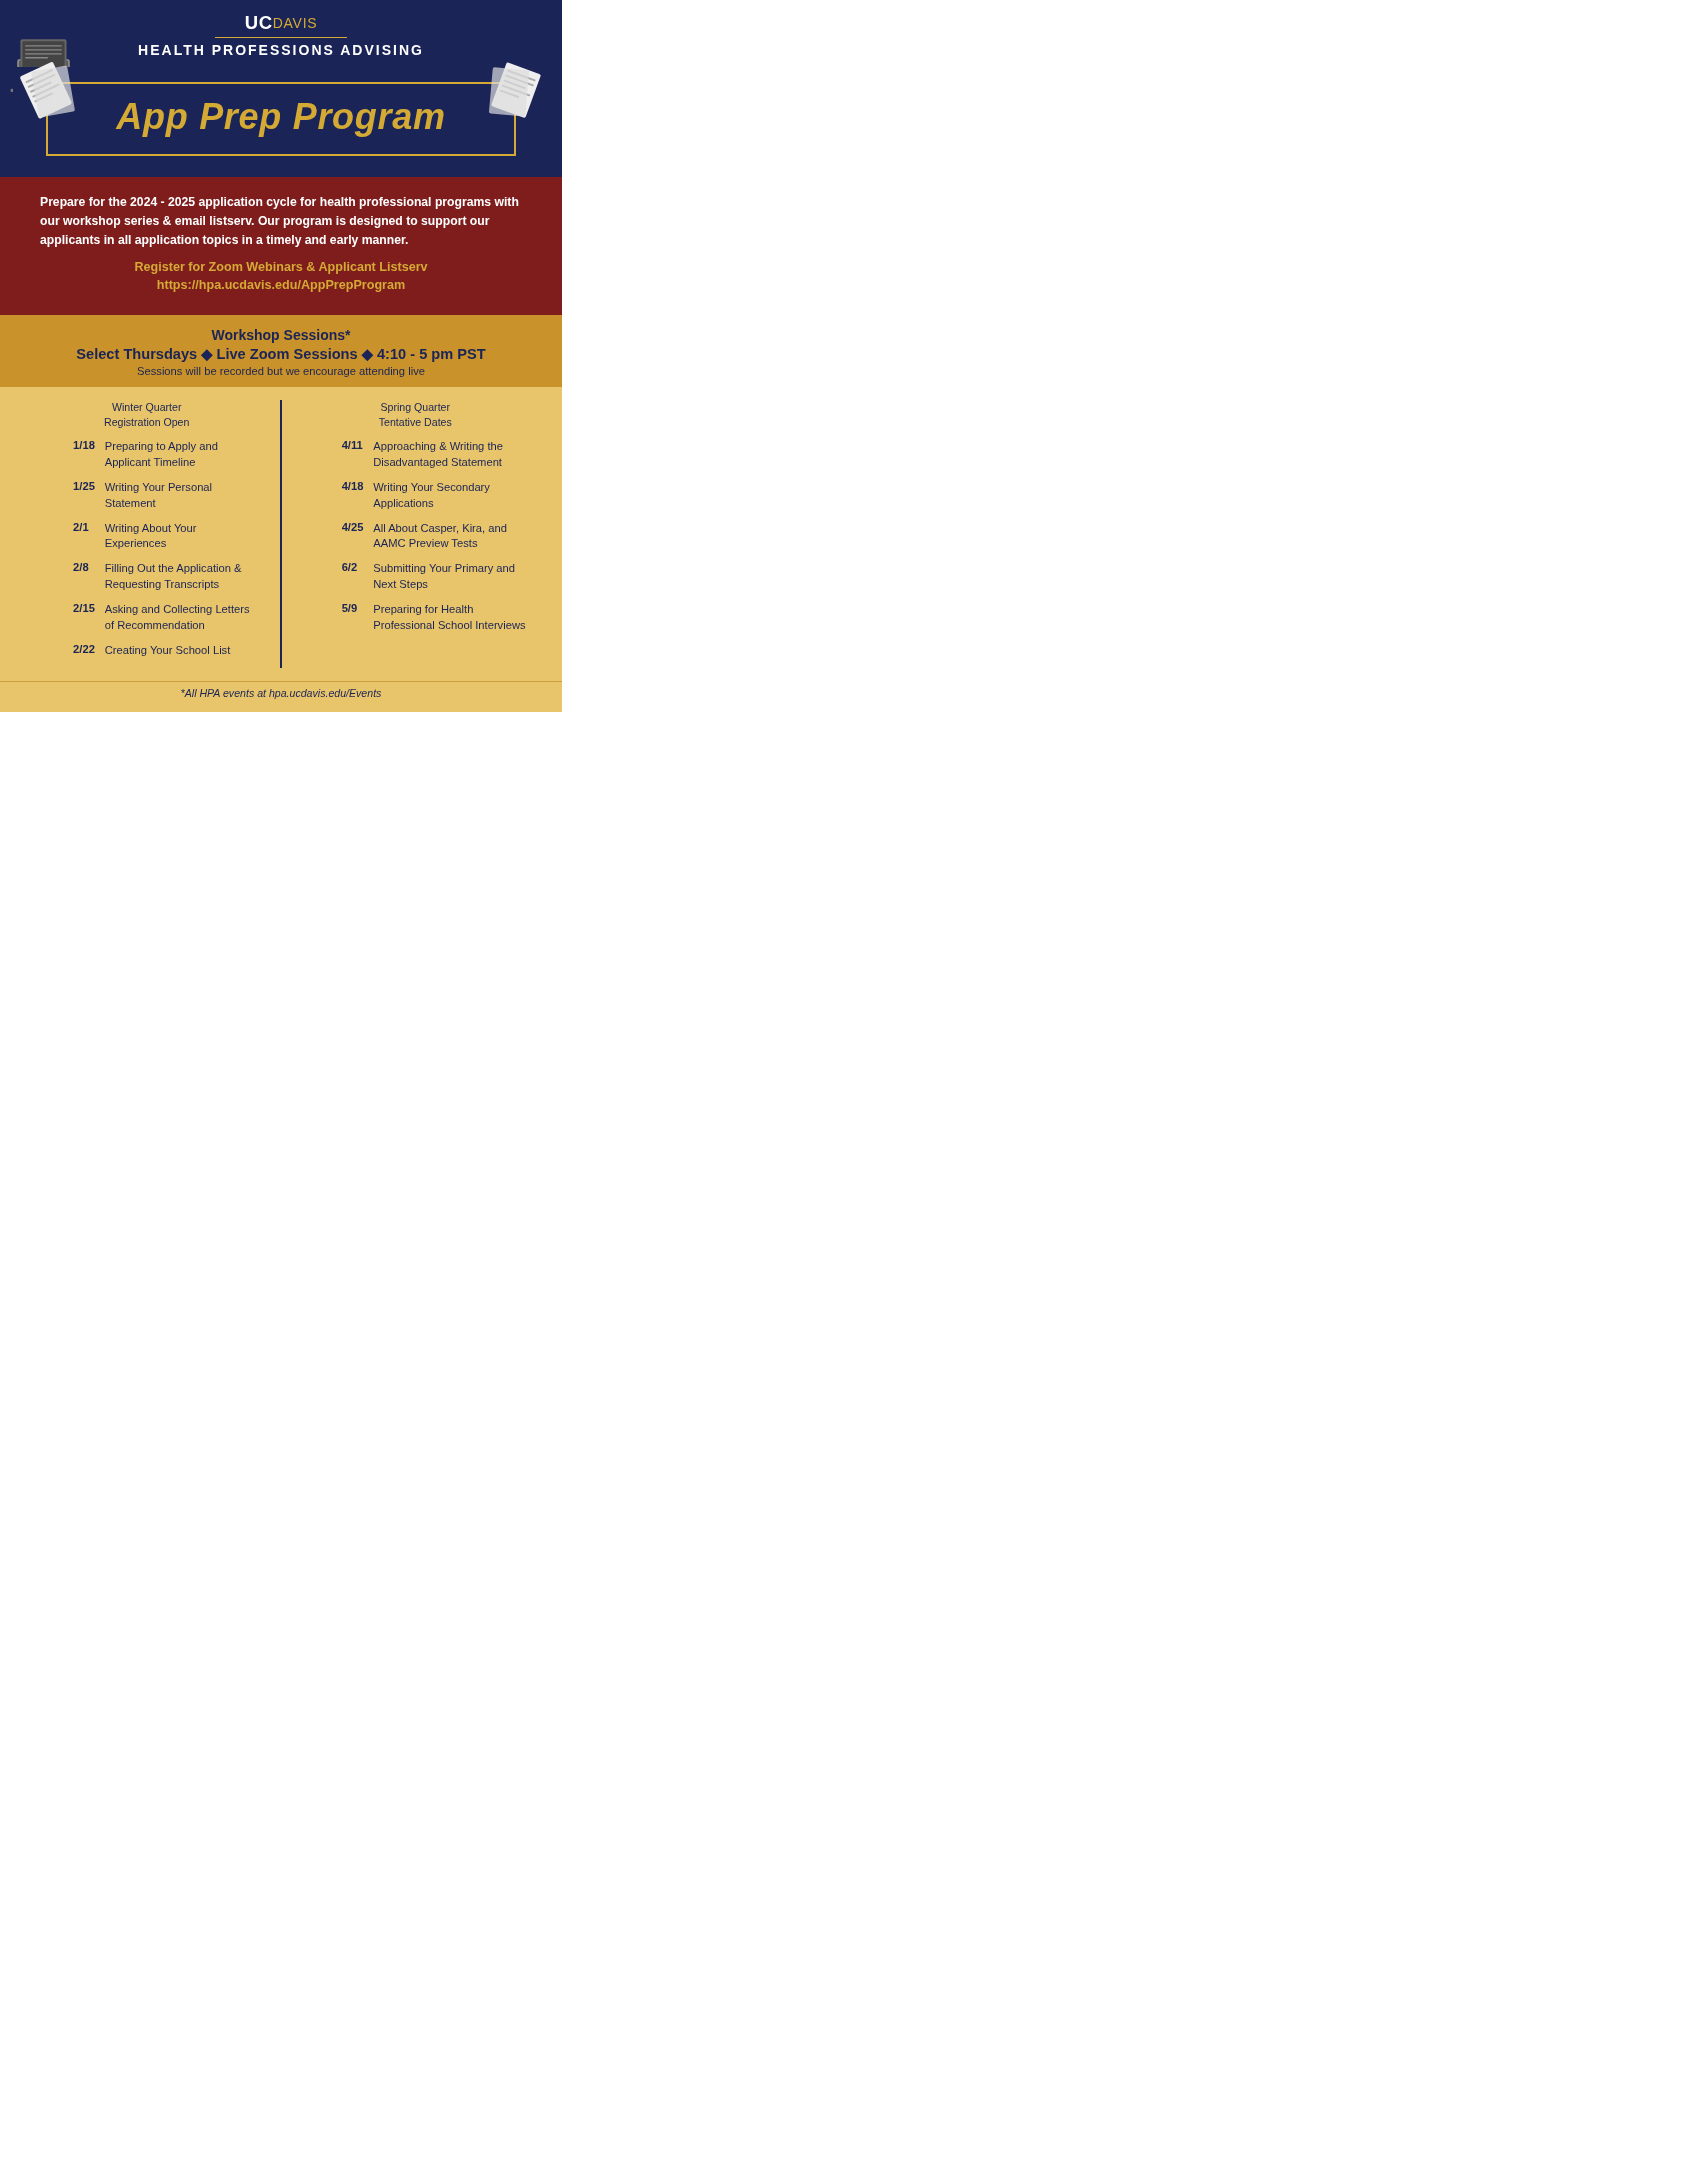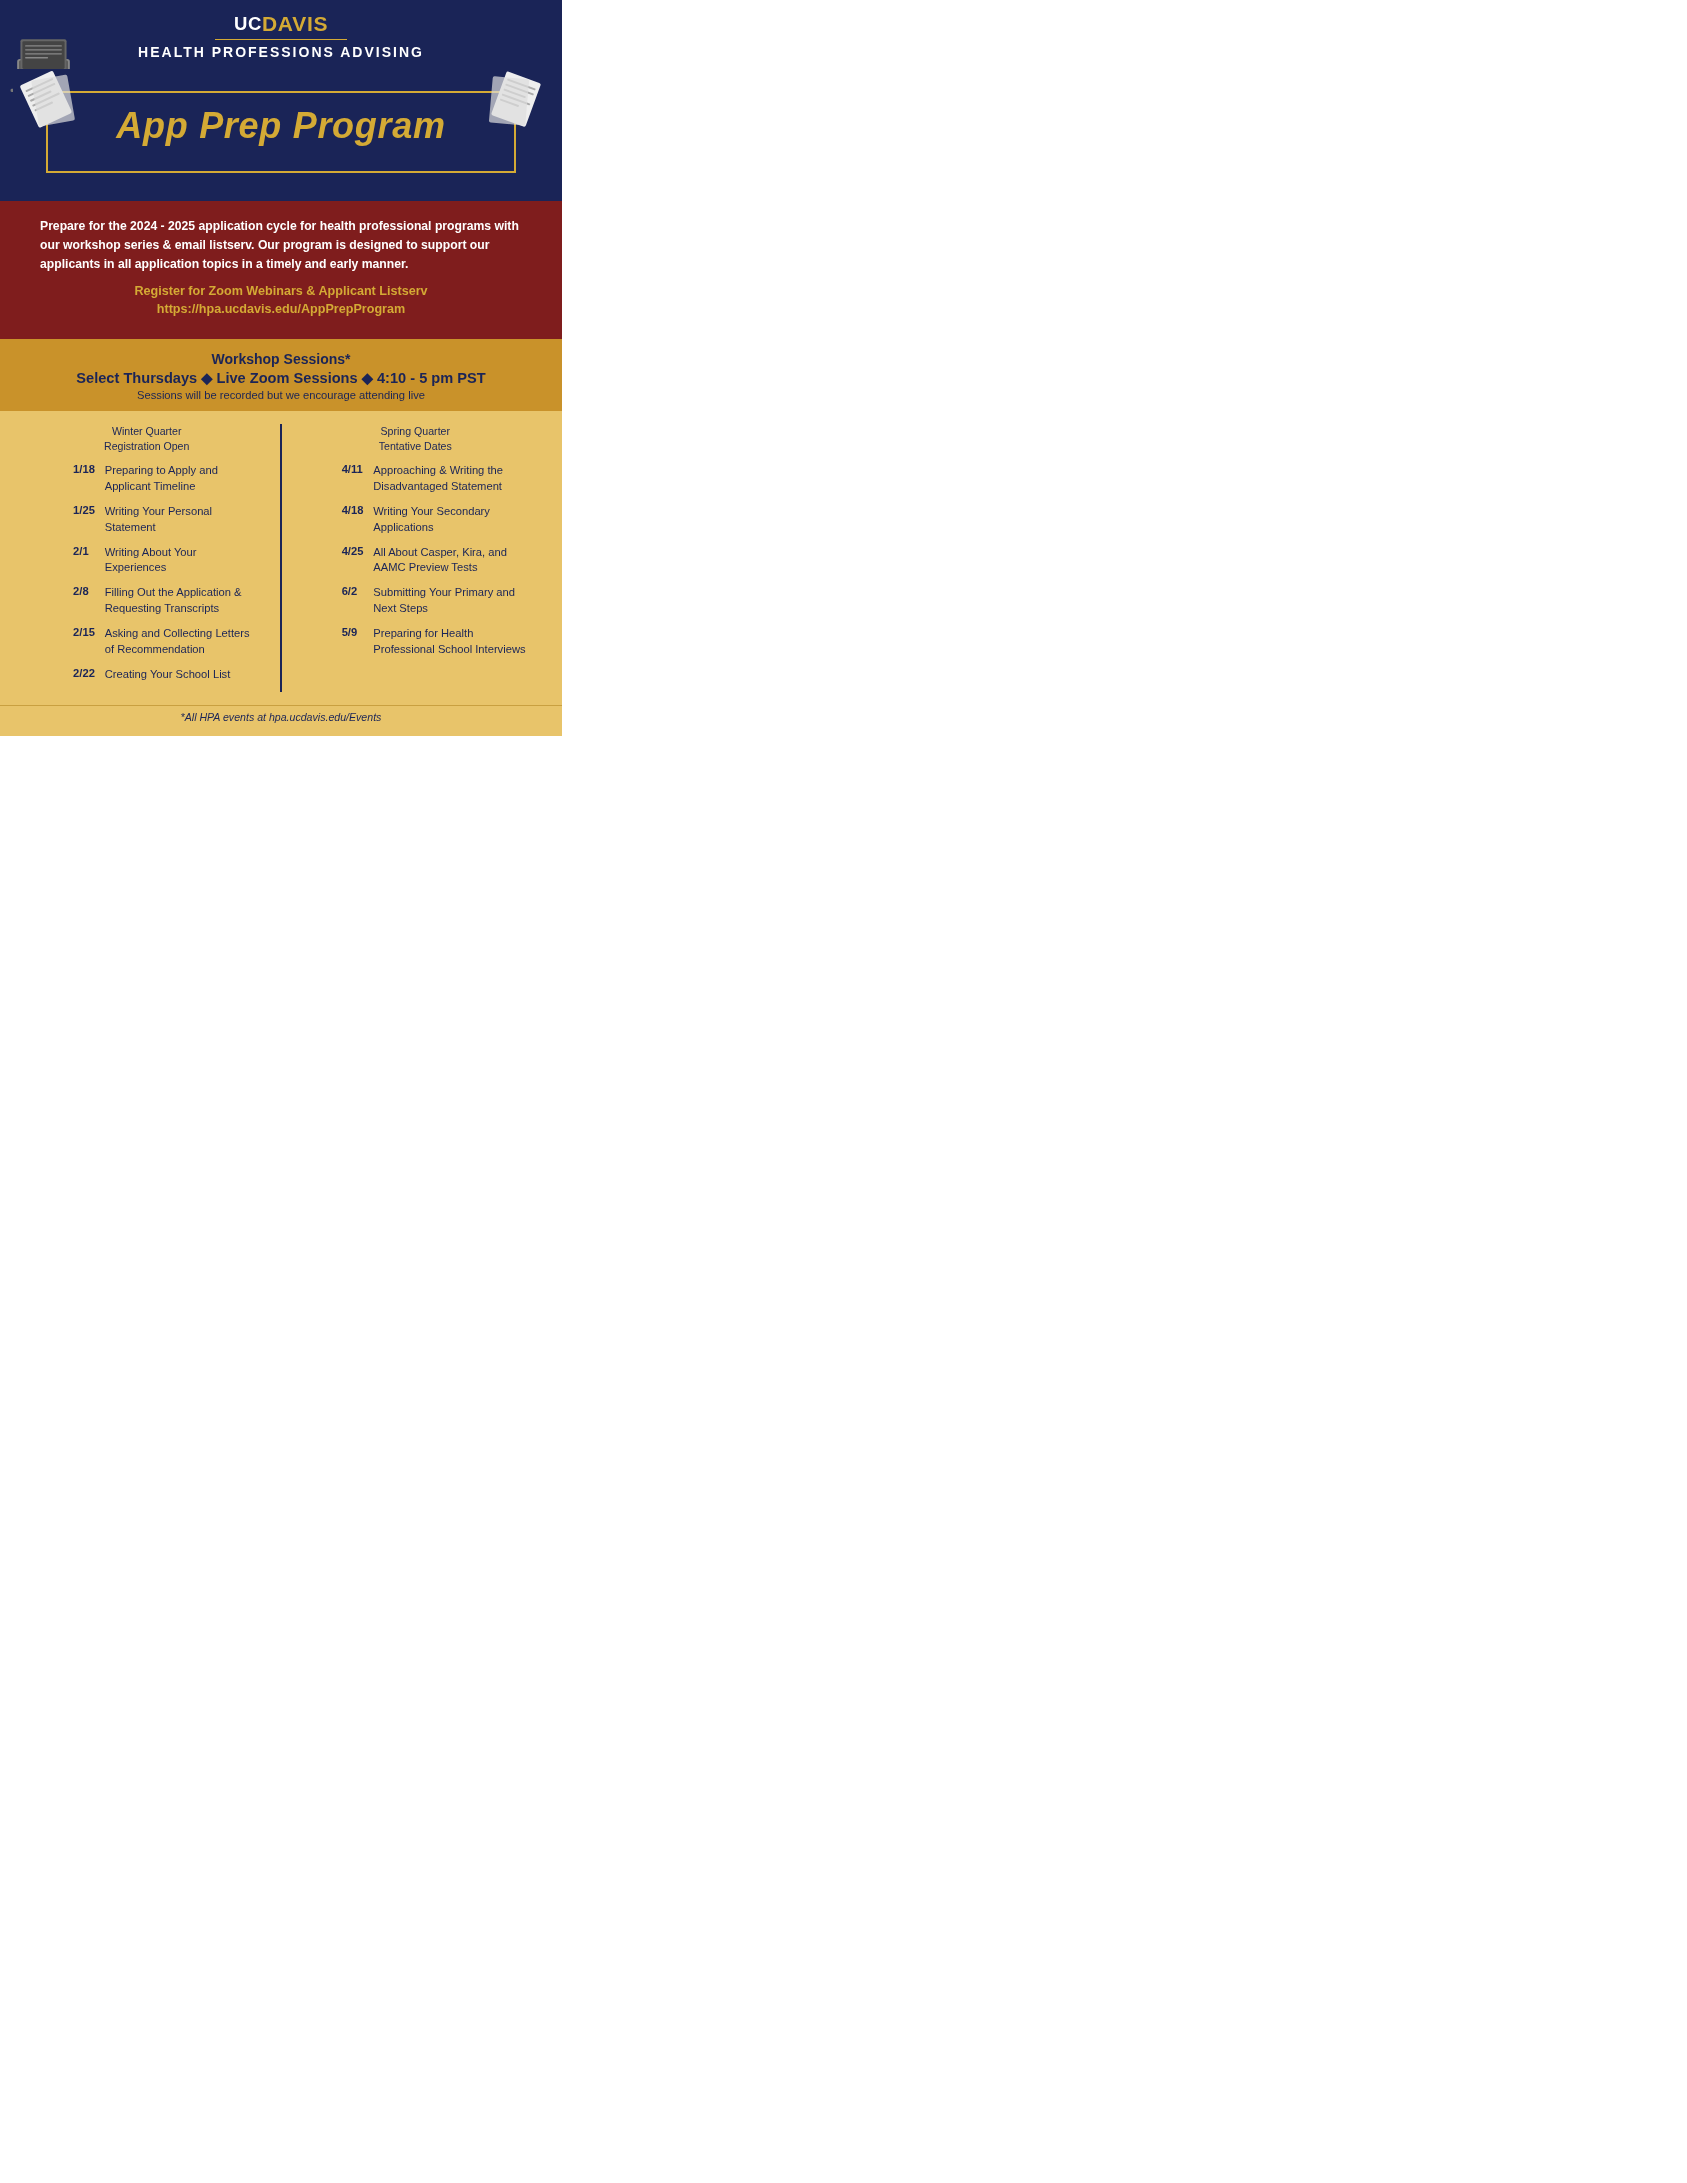--- a/index.html
+++ b/index.html
@@ -29,22 +29,22 @@
     }
 
     .logo-uc {
       font-size: 18.5px;
       font-weight: 900;
       color: #fff;
       letter-spacing: 0.7px;
     }
 
     .logo-davis {
-      font-size: 21px;
-      font-weight: 700;
+      font-size: 14px;
+      font-weight: 400;
       color: #d4aa35;
       letter-spacing: 0.7px;
     }
 
     .logo-subtitle {
       color: #fff;
       font-size: 14px;
       font-weight: 700;
       letter-spacing: 2px;
       text-transform: uppercase;
@@ -60,24 +60,24 @@
 
     
     .banner-section {
       background: #1a2457;
       padding: 6.6px 13.2px 13.2px 13.2px;
       position: relative;
     }
 
     .banner-box {
       border: 2px solid #d4aa35;
-      padding: 12px 20px 24px 20px;
+      padding: 12px 20px 16px 20px;
       position: relative;
       text-align: center;
-      margin: 15px 20px;
+      margin: 8px 20px;
     }
 
     .banner-title {
       font-size: 36px;
       font-weight: 900;
       color: #d4aa35;
       font-style: italic;
       letter-spacing: 0.7px;
     }
 

